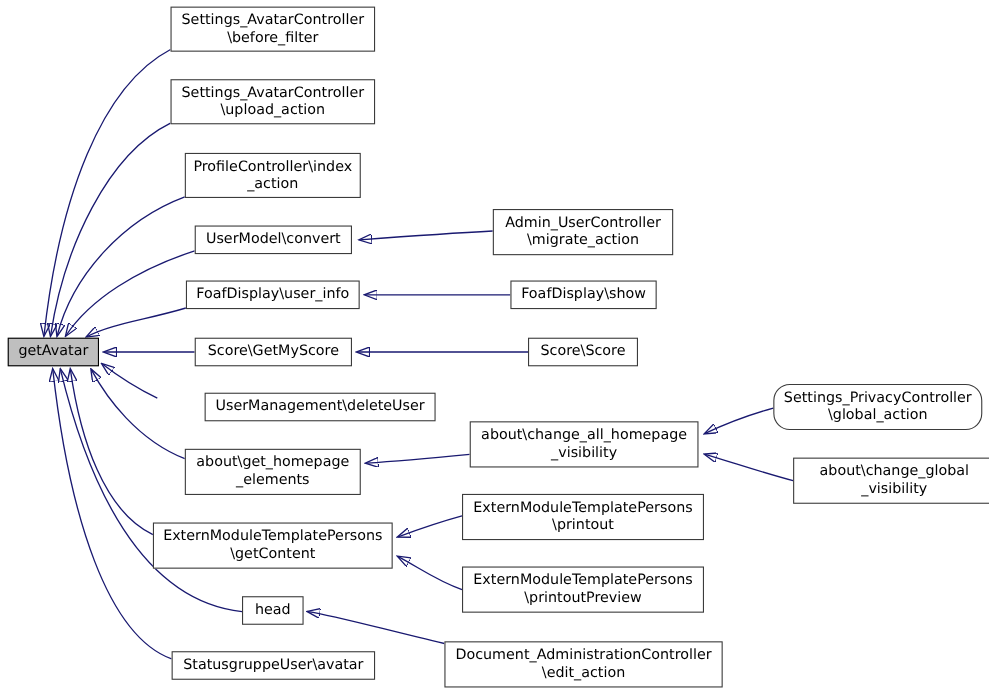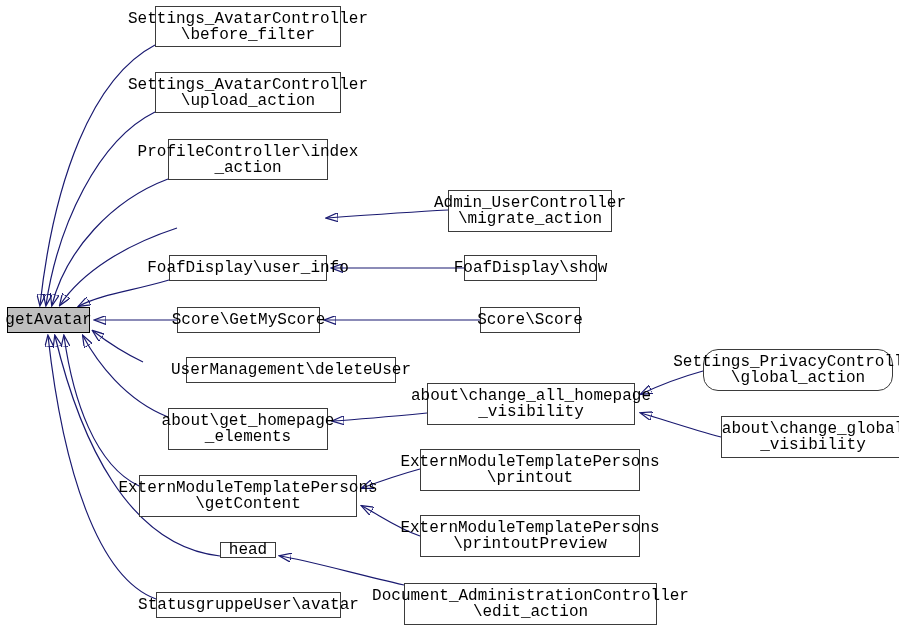--- a/index.html
+++ b/index.html
@@ -20,29 +20,28 @@
     fill: none;
     stroke: #191970;
     stroke-width: 1.2;
   }
   .node {
     position: absolute;
     box-sizing: border-box;
     border: 1.5px solid #3b3b3b;
     background: #ffffff;
     color: #000000;
-    font-size: 16px;
+    font-size: 13px;
     line-height: 16px;
     display: flex;
     align-items: center;
     justify-content: center;
     text-align: center;
     white-space: pre-line;
     cursor: pointer;
-    font-family: Liberation Mono, monospace;
   }
   .node.highlight {
     background: #bfbfbf;
     border-color: #000000;
   }
 </style>
 </head>
 <body>
 
 <div class="graph-canvas">
@@ -79,34 +78,35 @@
 
   <div class="node" style="left:155px; top:6px; width:186px; height:41px;">Settings_AvatarController
 \before_filter</div>
 
   <div class="node" style="left:155px; top:72px; width:186px; height:41px;">Settings_AvatarController
 \upload_action</div>
 
   <div class="node" style="left:168px; top:139px; width:160px; height:41px;">ProfileController\index
 _action</div>
 
+  <div class="node" style="left:177px; top:205px; width:143px; height:26px;">UserModel\convert</div>
 
   <div class="node" style="left:169px; top:255px; width:158px; height:26px;">FoafDisplay\user_info</div>
 
   <div class="node" style="left:177px; top:307px; width:143px; height:26px;">Score\GetMyScore</div>
 
   <div class="node" style="left:143px; top:357px; width:210px; height:26px;margin-left:43px;">UserManagement\deleteUser</div>
 
   <div class="node" style="left:168px; top:408px; width:160px; height:42px;">about\get_homepage
 _elements</div>
 
   <div class="node" style="left:139px; top:475px; width:218px; height:42px;">ExternModuleTemplatePersons
 \getContent</div>
 
-  <div class="node" style="left:220px; top:542px; width:56px; height:16px;">head</div>
+  <div class="node" style="left:220px; top:542px; width:56px; height:26px;">head</div>
 
   <div class="node" style="left:448px; top:190px; width:164px; height:42px;">Admin_UserController
 \migrate_action</div>
 
   <div class="node" style="left:156px; top:592px; width:185px; height:26px;">StatusgruppeUser\avatar</div>
 
   <div class="node" style="left:464px; top:255px; width:133px; height:26px;">FoafDisplay\show</div>
 
   <div class="node" style="left:480px; top:307px; width:100px; height:26px;">Score\Score</div>
 

